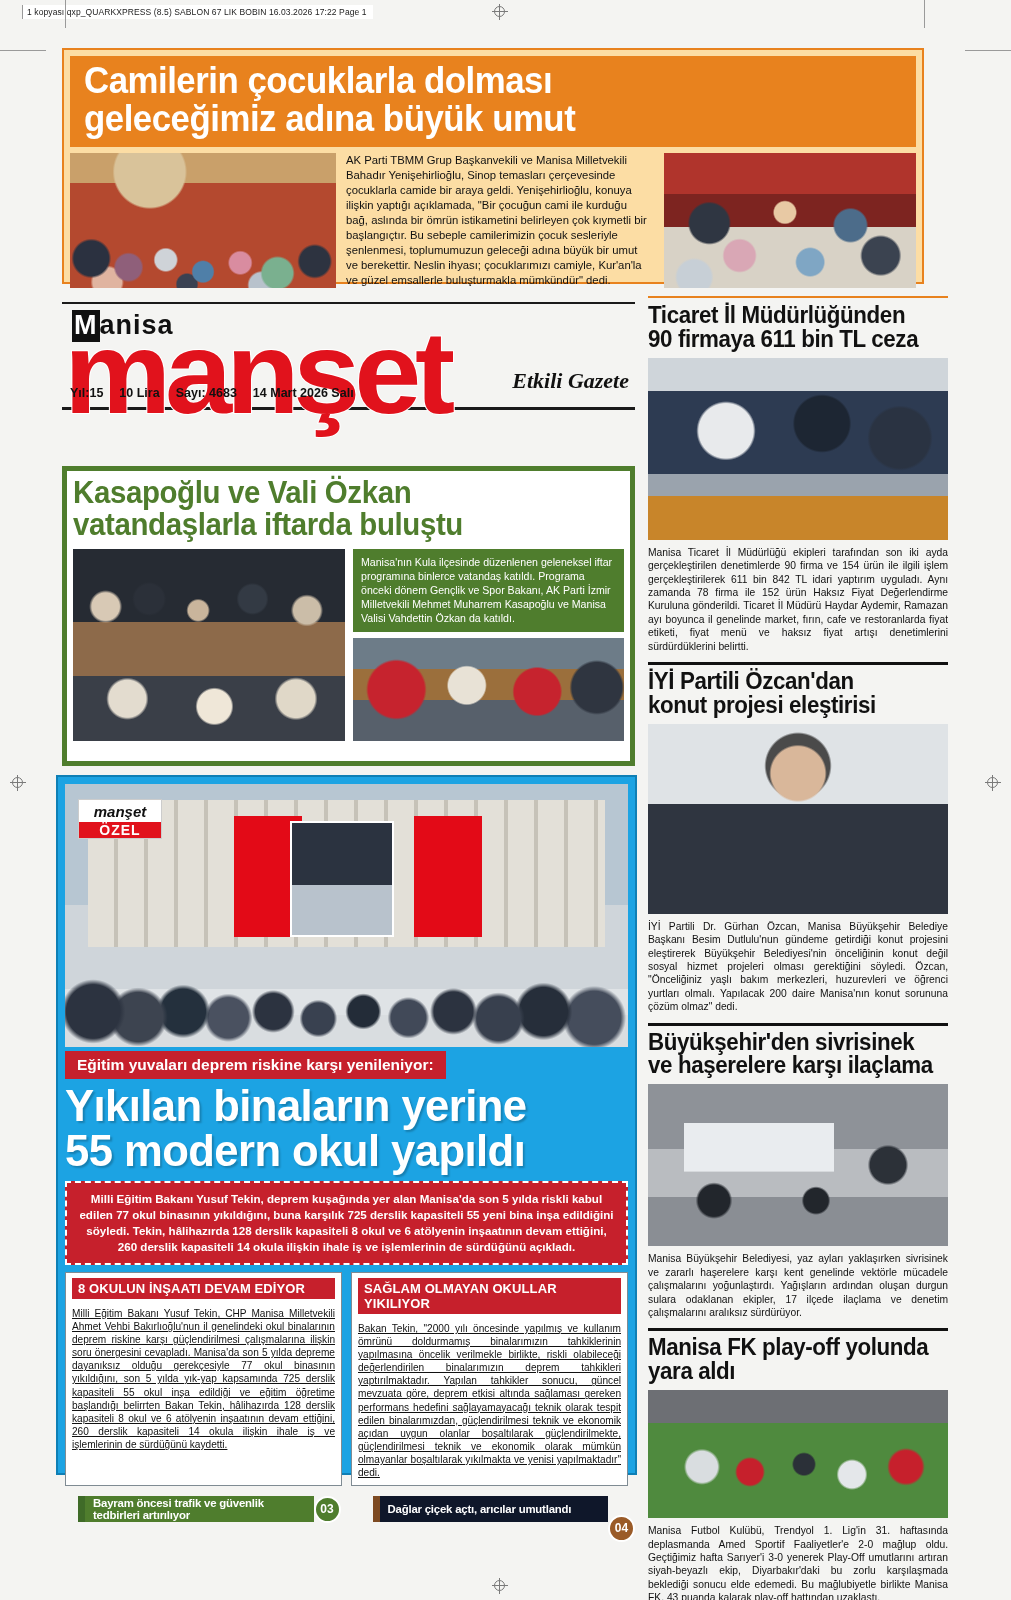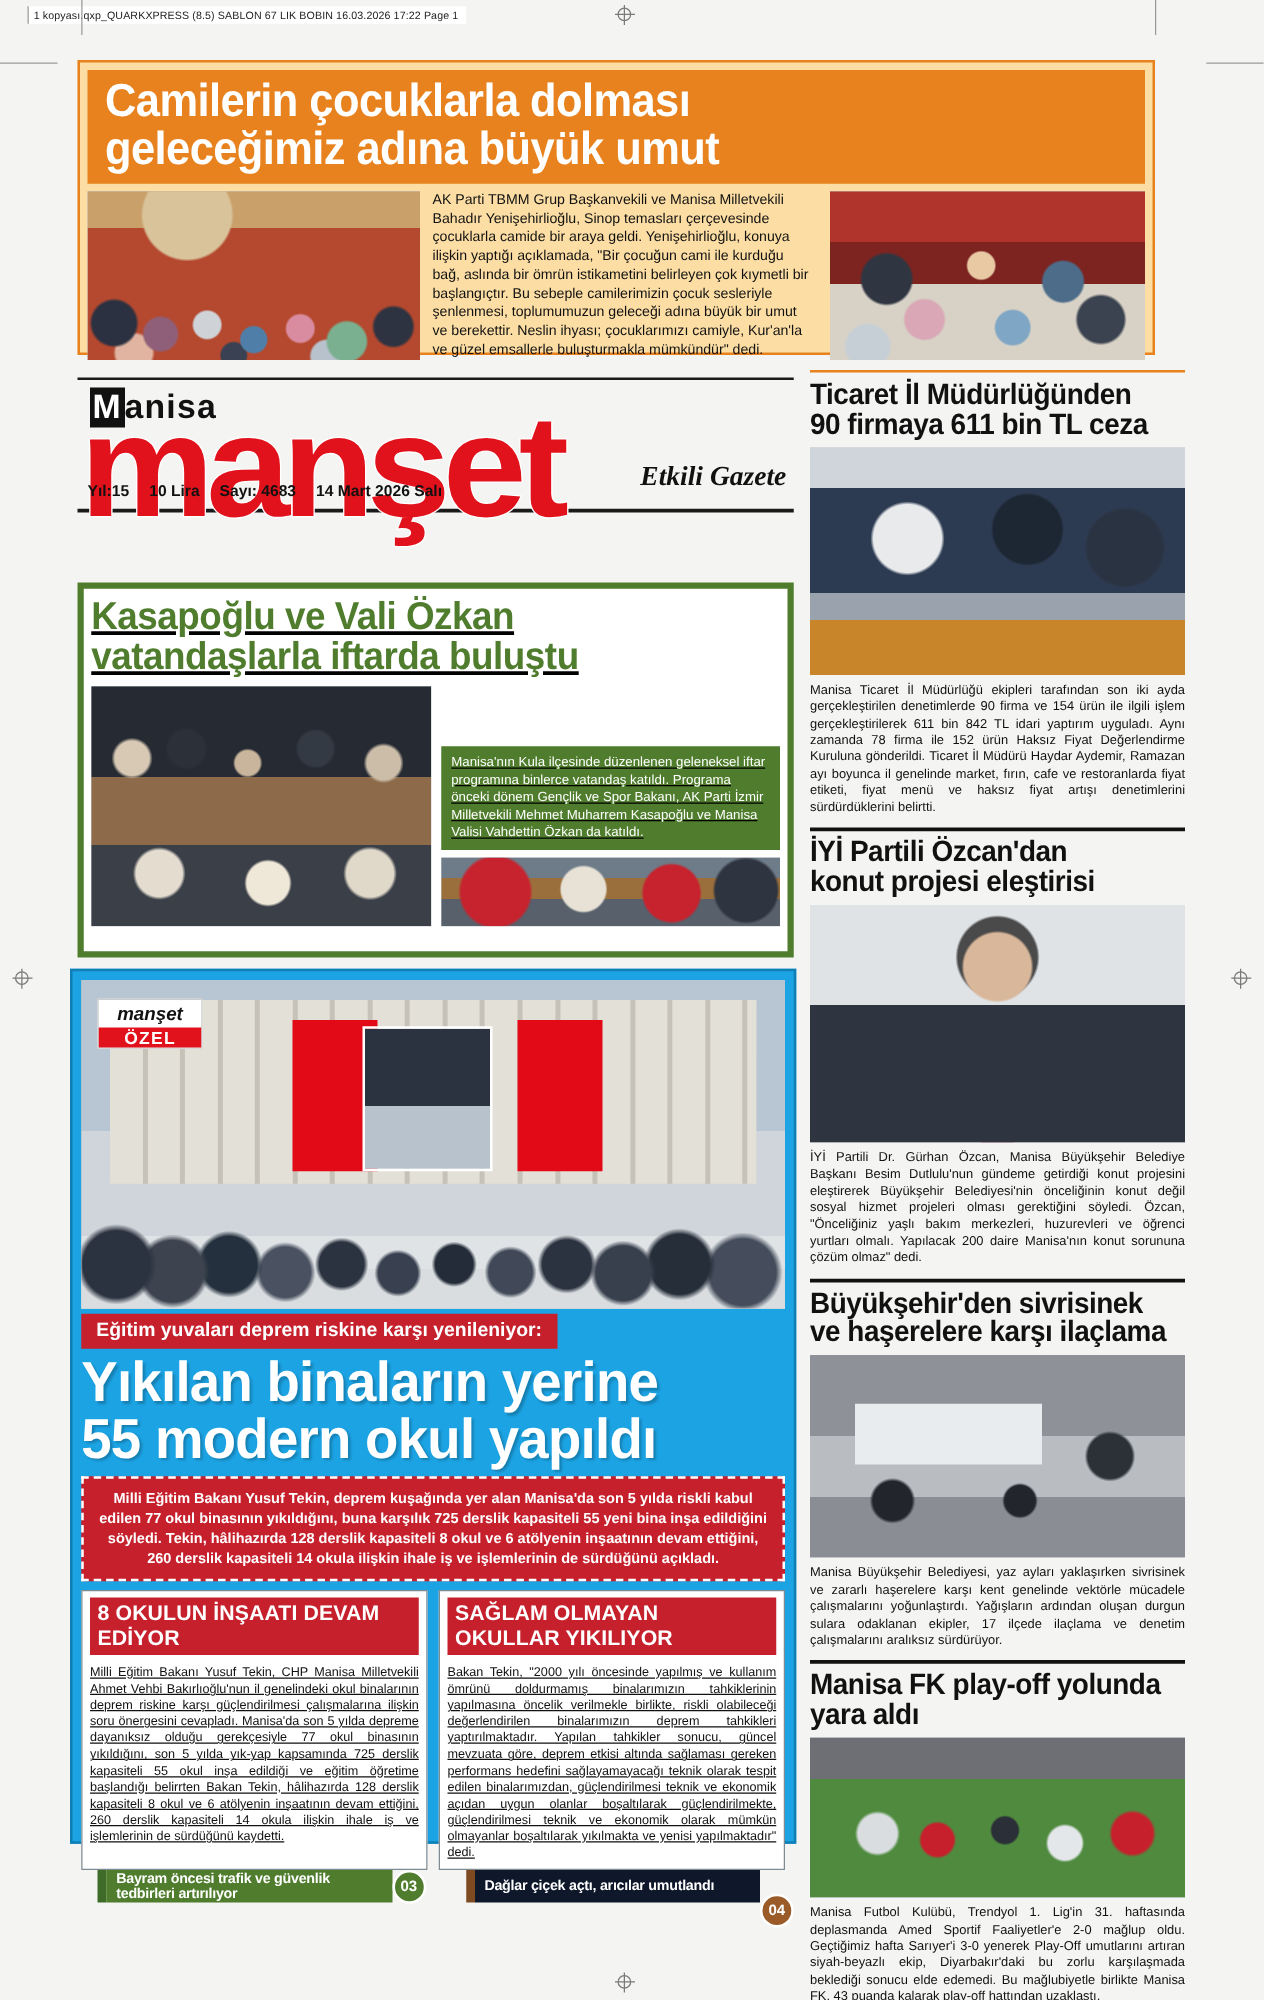--- a/index.html
+++ b/index.html
@@ -122,29 +122,29 @@
   }
   .mh-meta {
     position: absolute; left: 8px; bottom: 10px; font-size: 12.5px; color: #111; z-index: 5;
     display: flex; gap: 16px; white-space: nowrap; font-weight: 600;
   }
   .mh-rule-bot { position:absolute; left:0; bottom:0; width:100%; height:3px; background:#1a1a1a;}
 
   
   .green-box {
     position: absolute; left: 62px; top: 466px; width: 573px; height: 300px;
-    border: 5px solid #4f7d2d; background: #fff; padding: 6px; text-decoration: underline;
+    border: 5px solid #4f7d2d; background: #fff; padding: 6px;
   }
   .gb-title {
     font-size: 31px; line-height: 1.04; color: #4f7d2d; font-weight: bold;
     letter-spacing: -.4px; transform: scaleX(.95); transform-origin: left center;
   }
   .gb-body { display: flex; gap: 8px; margin-top: 8px; height: 192px; }
   .gb-photo { width: 272px; }
-  .gb-right { flex: 1; display: flex; flex-direction: column; gap: 6px; margin-top: 48px; }
+  .gb-right { flex: 1; display: flex; flex-direction: column; gap: 6px; }
   .gb-lead {
     background: #4f7d2d; color: #fff; font-size: 10.6px; line-height: 1.3;
     padding: 7px 8px;
   }
   .gb-photo2 { flex: 1; }
   .iftar {
     width:100%;height:100%;
     background: linear-gradient(#262b33 0 38%, #8d6a4a 38% 66%, #3a3f48 66% 100%);
     position:relative;
   }
@@ -233,21 +233,21 @@
     transform: scaleX(.97); transform-origin: left center;
   }
   .red-lead {
     background: #c6202c; color: #fff; border: 2px dashed #fff; margin-top: 8px;
     padding: 8px 10px; font-size: 11.6px; line-height: 1.38; font-weight: bold;
     text-align: center;
   }
   .sub-cols { display: flex; gap: 9px; margin-top: 7px; }
   .sub-col { flex: 1; background: #fff; border: 1px solid #7f8b93; padding: 5px 6px 6px 6px; }
   .sub-head {
-    background: #c6202c; color: #fff; font-size: 17px; font-weight: bold;
+    background: #c6202c; color: #fff; font-size: 13px; font-weight: bold;
     padding: 3px 6px; letter-spacing: .1px;
   }
   .sub-text { font-size: 10.1px; line-height: 1.3; color: #111; margin-top: 8px; text-align: justify; text-decoration: underline; }
 
   
   .teasers { position: absolute; left: 62px; top: 1496px; width: 575px; display: flex; gap: 14px; }
   .teaser { flex: 1; display: flex; align-items: center; height: 26px; position: relative; padding-left: 16px; }
   .teaser .bar { width: 7px; height: 100%; }
   .teaser .lbl {
     flex: 1; color: #fff; font-size: 11.4px; font-weight: bold; padding-left: 8px;

